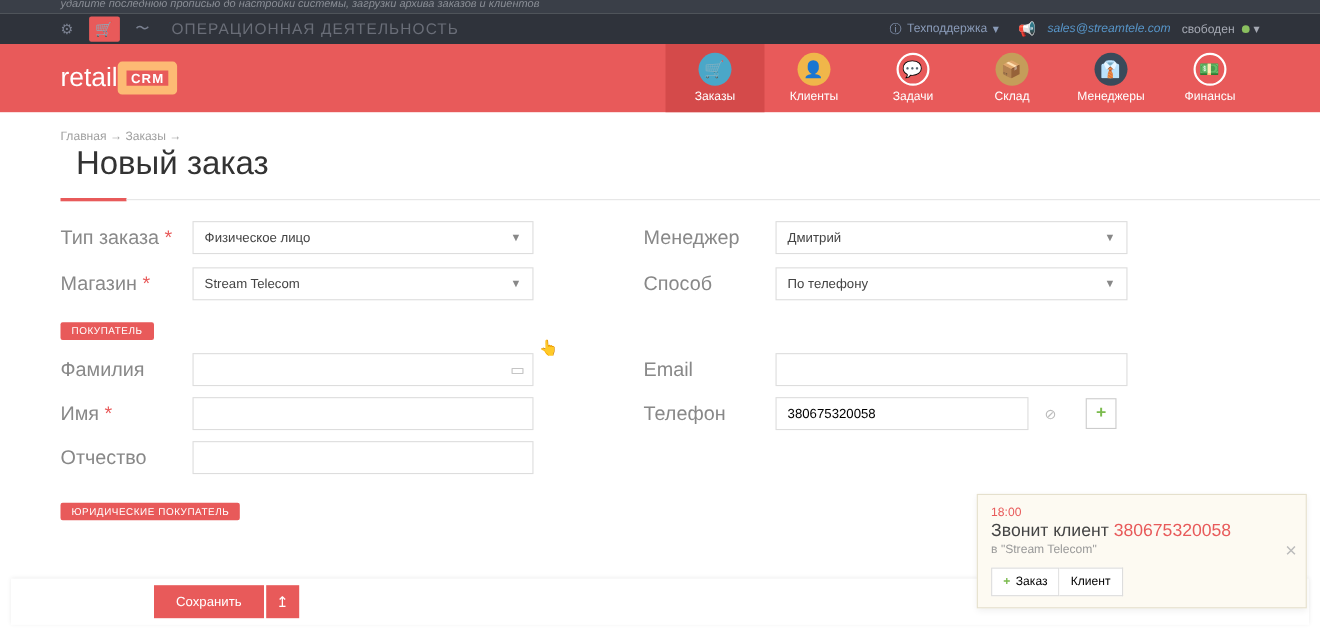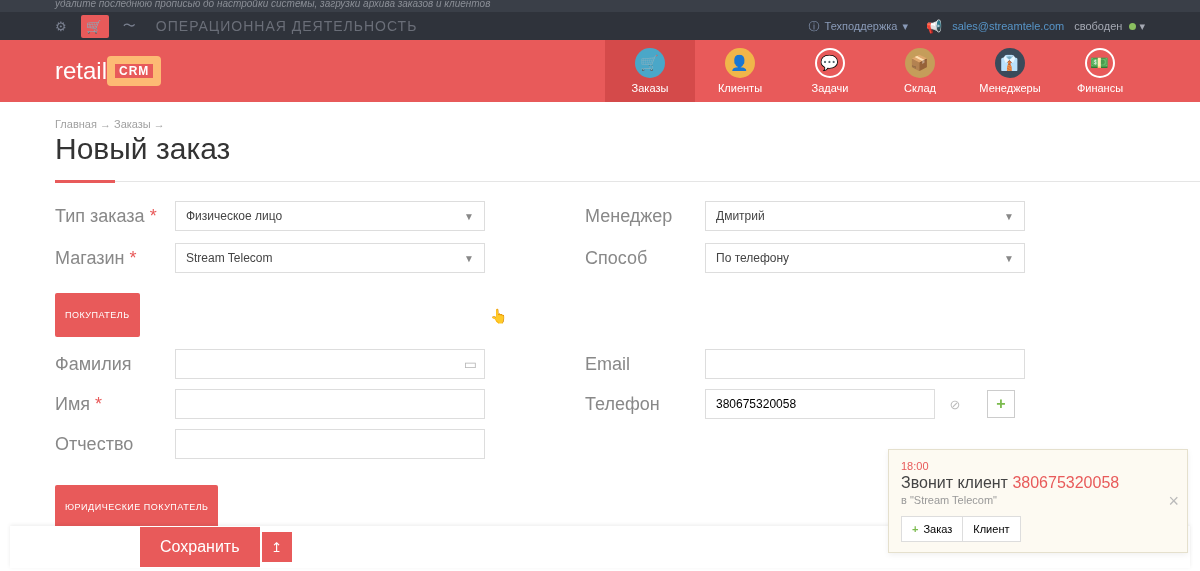--- a/index.html
+++ b/index.html
@@ -7,64 +7,64 @@
 
 
 .topbar1 { background: #3a3f48; height: 12px; color: #8a8e96; padding: 0 55px; font-size: 10px; line-height: 8px; font-style: italic; }
 .topbar2 { background: #2f333b; height: 28px; display: flex; align-items: center; padding: 0 55px; }
 .topbar2 .tool-icon { color: #7a8090; margin-right: 14px; font-size: 13px; }
 .topbar2 .tool-icon.active { background: #e85a5a; color: #fff; padding: 4px 6px; border-radius: 2px; }
 .topbar2 .op-label { color: #6a6e78; font-size: 14px; letter-spacing: 1px; margin-left: 6px; }
 .topbar2 .right { margin-left: auto; display: flex; align-items: center; gap: 10px; }
 .topbar2 .right .help { color: #8a9bb8; font-size: 11px; display: flex; align-items: center; gap: 5px; }
 .topbar2 .right .speaker { color: #4a9baa; margin-left: 8px; }
-.topbar2 .right .user-email { color: #5795c8; font-size: 11px; }
+.topbar2 .right .user-email { color: #5795c8; font-size: 11px; font-style: italic; }
 .topbar2 .right .status { color: #a5a9b3; font-size: 11px; }
 .topbar2 .right .dot { width: 7px; height: 7px; background: #8abf5f; border-radius: 50%; display: inline-block; margin-left: 4px; }
 
 
 .header-red { background: #e85a5a; height: 62px; display: flex; align-items: center; padding: 0 55px; position: relative; }
 .logo { color: #fff; font-size: 24px; display: flex; align-items: center; gap: 0; font-weight: 300; }
 .logo .crm-badge { border: 8px solid #fdba74; padding: 0 4px; border-radius: 4px; font-weight: bold; font-size: 12px; letter-spacing: 1px; }
 .nav-tabs { position: absolute; right: 55px; bottom: 0; display: flex; }
 .nav-tab { width: 90px; height: 62px; display: flex; flex-direction: column; align-items: center; justify-content: center; gap: 4px; text-decoration: none; }
 .nav-tab.active { background: #d44a4a; }
 .nav-tab .icon-wrap { width: 30px; height: 30px; border-radius: 50%; display: flex; align-items: center; justify-content: center; font-size: 15px; color: #fff; }
 .nav-tab .label { color: #fff; font-size: 11px; }
 
 
 .content { padding: 10px 55px; }
 .breadcrumb { color: #a0a0a0; font-size: 11px; margin-top: 6px; }
 .breadcrumb a { color: #a0a0a0; text-decoration: none; }
-.page-title { font-size: 30px; font-weight: 300; color: #333; margin-top: 2px; margin-bottom: 14px; }
+.page-title { font-size: 30px; font-weight: 300; color: #333; margin-top: 2px; margin-bottom: 14px; margin-left: 14px; }
 .red-line { height: 3px; background: #e85a5a; width: 60px; margin-bottom: 18px; position: relative; }
 .red-line::after { content:''; position:absolute; left:60px; right:-1090px; top:1px; height:1px; background:#e5e5e5; }
 
 
 .form-grid { display: grid; grid-template-columns: 120px 310px 100px 120px 320px; gap: 12px 0; align-items: center; }
 .form-label { color: #888; font-size: 18px; }
 .form-label .req { color: #e85a5a; }
 .select, .input { border: 1px solid #ddd; height: 30px; padding: 0 10px; font-size: 12px; color: #444; display: flex; align-items: center; justify-content: space-between; background: #fff; width: 100%; }
 .select .caret { color: #888; font-size: 10px; }
 .gap-col { width: 100px; }
 
 
-.section-tag { display: inline-block; background: #e85a5a; color: #fff; font-size: 9px; padding: 17px 10px; border-radius: 2px; letter-spacing: 0.5px; margin-top: 20px; margin-bottom: 12px; }
+.section-tag { display: inline-block; background: #e85a5a; color: #fff; font-size: 9px; padding: 3px 10px; border-radius: 2px; letter-spacing: 0.5px; margin-top: 20px; margin-bottom: 12px; }
 
 
 .buyer-grid { display: grid; grid-template-columns: 120px 310px 100px 120px 230px 40px 40px; gap: 10px 0; align-items: center; }
 .input-text { border: 1px solid #ddd; height: 30px; padding: 0 10px; font-size: 12px; width: 100%; }
 .input-with-icon { position: relative; }
 .input-with-icon .id-icon { position: absolute; right: 8px; top: 50%; transform: translateY(-50%); color: #b5b5b5; font-size: 14px; }
 .check-icn { color: #bbb; text-align: center; }
 .add-btn { width: 28px; height: 28px; border: 1px solid #ccc; display: flex; align-items: center; justify-content: center; color: #7bbb4e; font-size: 16px; font-weight: bold; margin-left:auto; }
 
 
 .save-bar { position: absolute; left: 10px; right: 10px; bottom: 3px; height: 42px; background: #fff; box-shadow: 0 -1px 4px rgba(0,0,0,0.08); display: flex; align-items: center; padding-left: 130px; }
-.save-btn { background: #e85a5a; color: #fff; border: none; height: 40px; padding: 0 20px; font-size: 16px; }
+.save-btn { background: #e85a5a; color: #fff; border: none; height: 30px; padding: 0 20px; font-size: 12px; }
 .save-extra { background: #e85a5a; color: #fff; border: none; height: 30px; width: 30px; margin-left: 2px; }
 
 
 .call-popup { position: absolute; right: 12px; bottom: 18px; width: 300px; background: #fdfaf2; border: 1px solid #e5e0cd; padding: 10px 12px; box-shadow: 0 2px 6px rgba(0,0,0,0.06); }
 .call-popup .time { color: #e85a5a; font-size: 11px; }
 .call-popup .title { color: #444; font-size: 16px; margin-top: 2px; }
 .call-popup .title .num { color: #e85a5a; }
 .call-popup .sub { color: #999; font-size: 11px; margin-top: 2px; }
 .call-popup .btns { margin-top: 10px; display: flex; }
 .call-popup .pbtn { border: 1px solid #ddd; background: #fff; height: 26px; padding: 0 10px; font-size: 11px; display:flex; align-items:center; }

